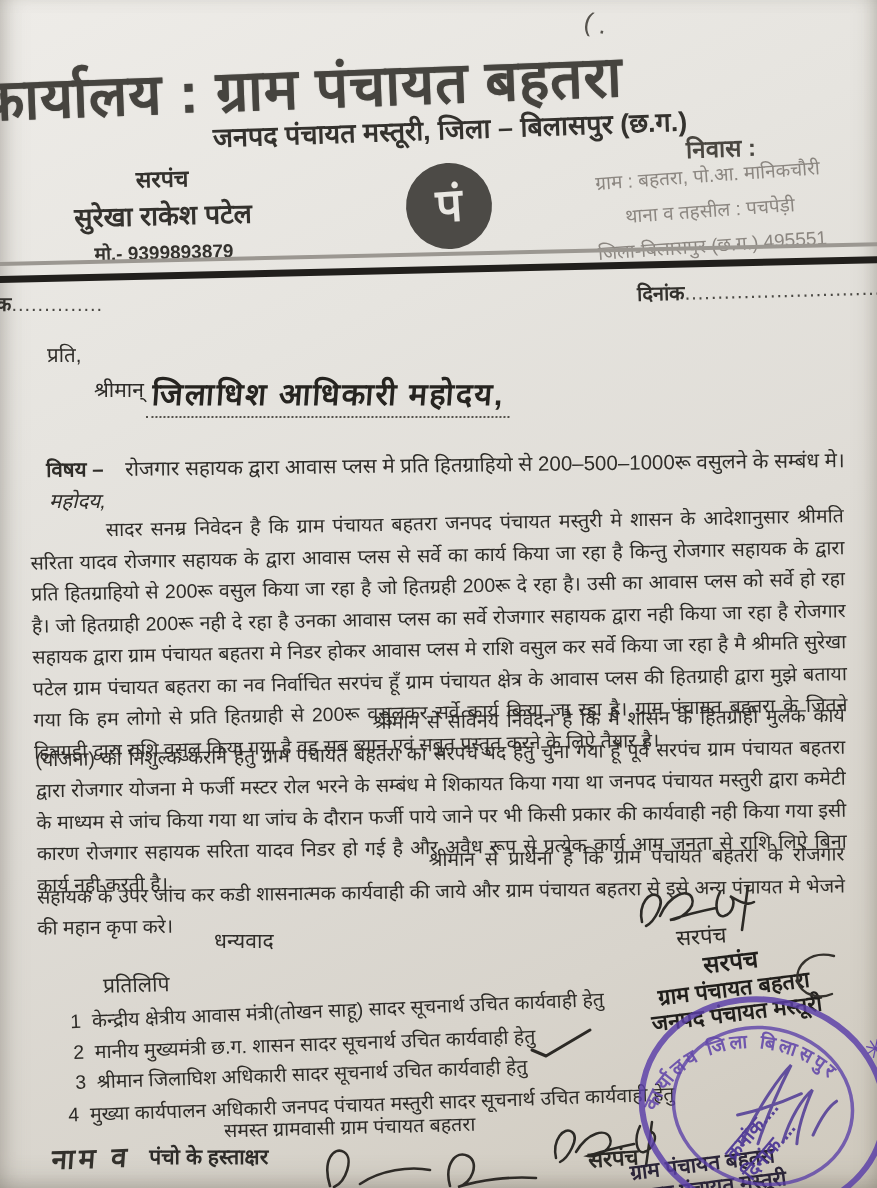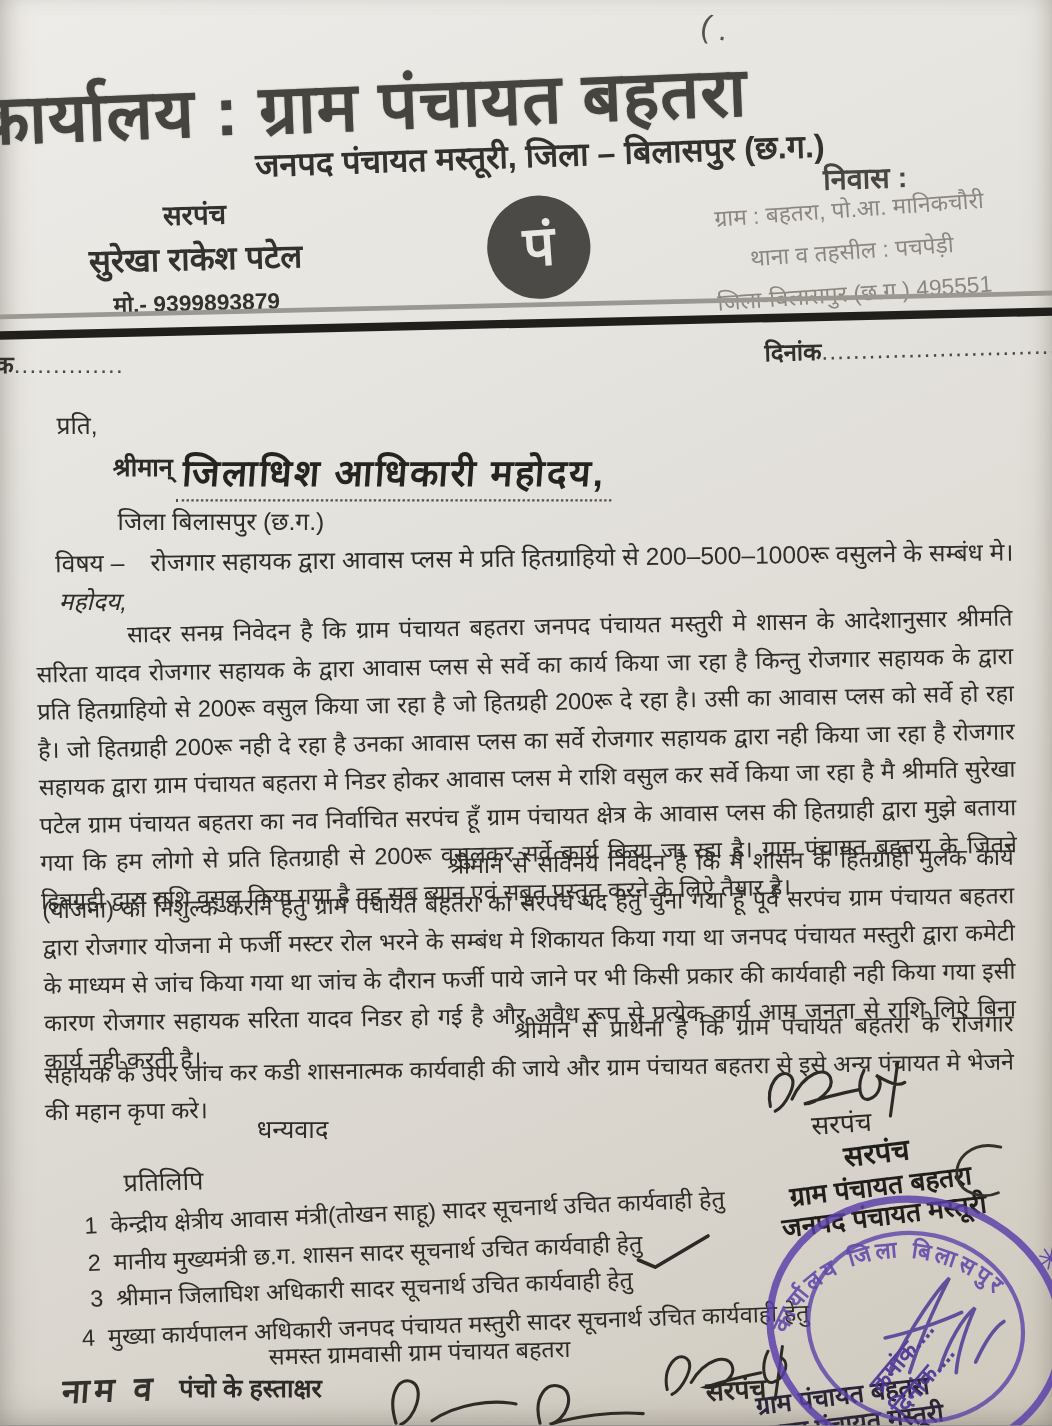--- a/index.html
+++ b/index.html
@@ -25,26 +25,26 @@
   .residence{left:560px;top:158px;width:300px;text-align:center;transform:rotate(-4deg);color:#8b8680;font-size:19px;line-height:35px;white-space:nowrap;}
   .rule{left:-6px;width:900px;transform:rotate(-1.3deg);}
   .rule.gray{top:252px;height:4px;background:#9b9791;}
   .rule.black{top:266px;height:7px;background:#211f1c;}
   .meta-date{left:637px;top:276px;font-size:20px;font-weight:700;color:#33312d;transform:rotate(-1.5deg);white-space:nowrap;}
   .meta-ref{left:-4px;top:290px;font-size:20px;font-weight:700;color:#33312d;white-space:nowrap;}
   .dots{font-weight:400;letter-spacing:1px;color:#4a4843;}
   .line{font-size:20.5px;color:#2f2d29;white-space:nowrap;}
   .prati{left:47px;top:340px;}
   .salutation{left:94px;top:372px;}
-  .salutation .printed{font-size:21px;font-weight:700;vertical-align:8px;text-align:right;}
+  .salutation .printed{font-size:21px;font-weight:400;vertical-align:8px;text-align:right;}
   .handwritten{font-size:31px;font-weight:700;color:#262420;letter-spacing:2px;
     border-bottom:2px dotted #55524c;transform:skewX(-4deg);display:inline-block;padding:0 6px 2px 4px;}
   .addr{left:98px;top:420px;}
   .subject{left:46px;top:450px;transform:rotate(-.7deg);}
-  .subject .lab{font-weight:400;margin-right:16px;}
+  .subject .lab{font-weight:700;margin-right:16px;}
   .greet{left:49px;top:486px;font-style:italic;}
   .para{color:#2e2c28;font-size:19.5px;line-height:31.5px;text-align:justify;}
   .para1{left:32px;top:508px;width:814px;text-indent:76px;transform:rotate(-1.1deg);}
   .para2{left:36px;top:706px;width:810px;text-indent:338px;transform:rotate(-.9deg);}
   .para3{left:37px;top:844px;width:808px;text-indent:392px;transform:rotate(-.8deg);}
   .thanks{left:214px;top:926px;font-size:21px;}
   .copies-label{left:103px;top:970px;font-size:21px;transform:rotate(-1.5deg);}
   .copy-item{font-size:19.5px;color:#2e2c28;white-space:nowrap;}
   .ci1{left:70px;top:996px;transform:rotate(-2.4deg);}
   .ci2{left:73px;top:1030px;transform:rotate(-2deg);}
@@ -96,21 +96,20 @@
   <div class="abs corner-mark">( .</div>
 
   <div class="abs meta-date"><span>दिनांक</span><span class="dots">.......................................</span></div>
   <div class="abs meta-ref"><span>क</span><span class="dots">..............</span></div>
 
   <div class="abs line prati">प्रति,</div>
   <div class="abs salutation">
     <span class="printed">श्रीमान्</span>
     <span class="handwritten">जिलाधिश आधिकारी महोदय,</span>
   </div>
-  <div class="abs line addr">जिला बिलासपुर (छ.ग.)</div>
   <div class="abs line subject">
     <span class="lab">विषय –</span>
     <span>रोजगार सहायक द्वारा आवास प्लस मे प्रति हितग्राहियो से 200–500–1000रू वसुलने के सम्बंध मे।</span>
   </div>
   <div class="abs line greet">महोदय,</div>
 
   <div class="abs para para1">सादर सनम्र निवेदन है कि ग्राम पंचायत बहतरा जनपद पंचायत मस्तुरी मे शासन के आदेशानुसार श्रीमति सरिता यादव रोजगार सहायक के द्वारा आवास प्लस से सर्वे का कार्य किया जा रहा है किन्तु रोजगार सहायक के द्वारा प्रति हितग्राहियो से 200रू वसुल किया जा रहा है जो हितग्रही 200रू दे रहा है। उसी का आवास प्लस को सर्वे हो रहा है। जो हितग्राही 200रू नही दे रहा है उनका आवास प्लस का सर्वे रोजगार सहायक द्वारा नही किया जा रहा है रोजगार सहायक द्वारा ग्राम पंचायत बहतरा मे निडर होकर आवास प्लस मे राशि वसुल कर सर्वे किया जा रहा है मै श्रीमति सुरेखा पटेल ग्राम पंचायत बहतरा का नव निर्वाचित सरपंच हूँ ग्राम पंचायत क्षेत्र के आवास प्लस की हितग्राही द्वारा मुझे बताया गया कि हम लोगो से प्रति हितग्राही से 200रू वसुलकर सर्वे कार्य किया जा रहा है। ग्राम पंचायत बहतरा के जितने हितग्रही द्वारा राशि वसुल किया गया है वह सब ब्यान एवं सबुत प्रस्तुत करने के लिऐ तैयार है।</div>
   <div class="abs para para2">श्रीमान से सविनय निवेदन है कि मै शासन के हितग्राही मुलक कार्य (योजना) को निशुल्क कराने हेतु ग्राम पंचायत बहतरा का सरपंच पद हेतु चुना गया हूँ पूर्व सरपंच ग्राम पंचायत बहतरा द्वारा रोजगार योजना मे फर्जी मस्टर रोल भरने के सम्बंध मे शिकायत किया गया था जनपद पंचायत मस्तुरी द्वारा कमेटी के माध्यम से जांच किया गया था जांच के दौरान फर्जी पाये जाने पर भी किसी प्रकार की कार्यवाही नही किया गया इसी कारण रोजगार सहायक सरिता यादव निडर हो गई है और अवैध रूप से प्रत्येक कार्य आम जनता से राशि लिऐ बिना कार्य नही करती है।</div>
   <div class="abs para para3">श्रीमान से प्रार्थना है कि ग्राम पंचायत बहतरा के रोजगार सहायक के उपर जांच कर कडी शासनात्मक कार्यवाही की जाये और ग्राम पंचायत बहतरा से इसे अन्य पंचायत मे भेजने की महान कृपा करे।</div>
   <div class="abs line thanks">धन्यवाद</div>

